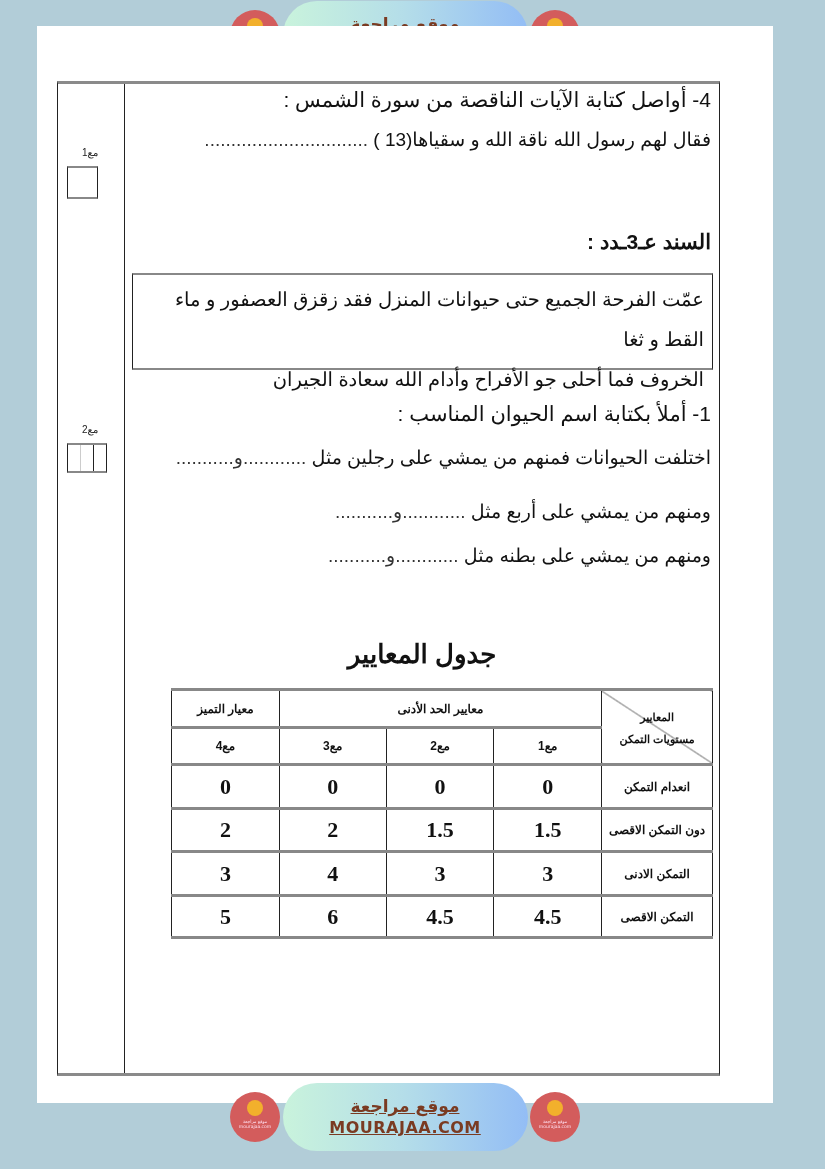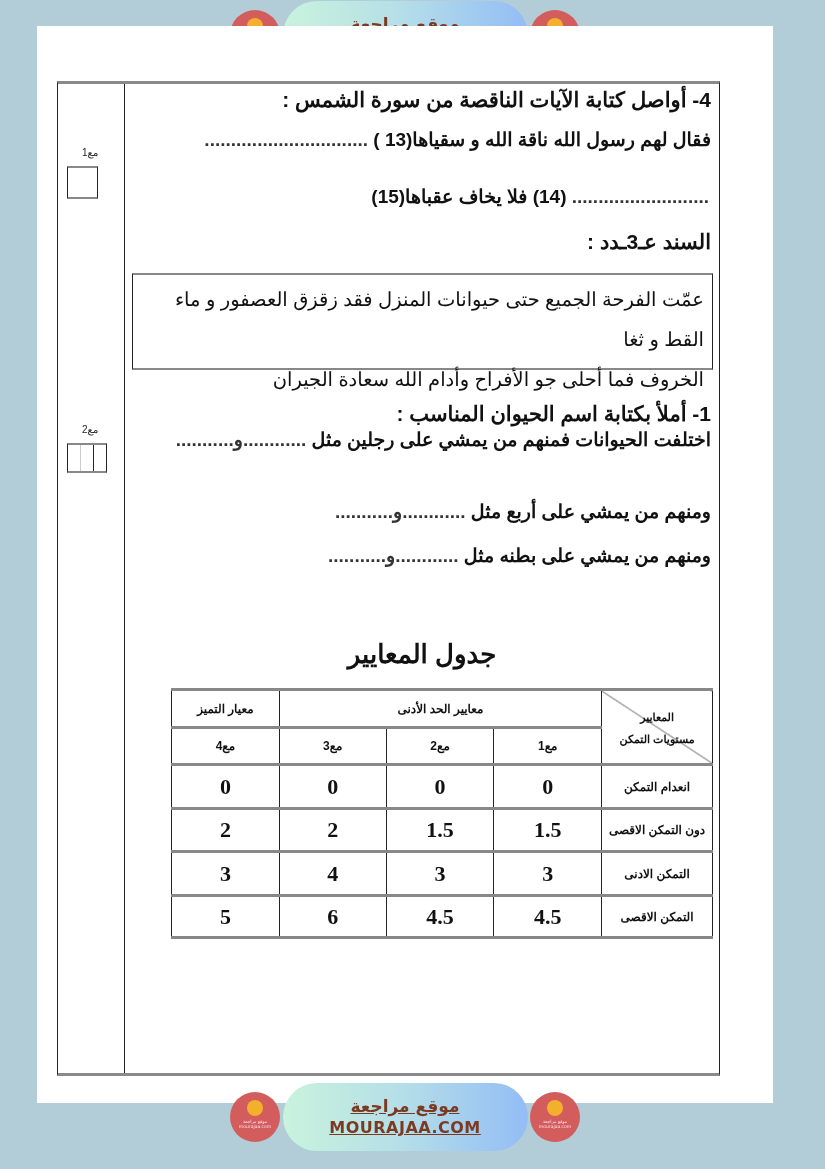--- a/index.html
+++ b/index.html
@@ -86,21 +86,20 @@
   }
   .mark-box.split { display:flex; }
   .mark-box.split span { flex:1; border-left: 1px solid #ccc; }
   .mark-box.split span:first-child { border-left: none; }
   .mark-box.split span.dark { border-left: 1px solid #222; }
 
   .line {
     position: absolute; right: 8px;
     white-space: nowrap;
     font-size: 19px;
-    font-weight: bold;
   }
   .q-title { font-size: 21px; }
   .dots { letter-spacing: 2px; color:#333; }
   .heading {
     position: absolute; right: 8px; top: 146px;
     font-size: 21px; font-weight: bold;
     border-bottom: 2px solid #222; padding-bottom: 19px;
   }
   .textbox {
     position: absolute;
@@ -172,34 +171,30 @@
         <span class="dark"></span>
     </div>
   </div>
 
   <div class="main-col">
     <div class="line q-title" style="top:4px;">4- أواصل كتابة الآيات الناقصة من سورة الشمس :</div>
     <div class="line" style="top:44px;">
       <span>فقال لهم رسول الله ناقة الله و سقياها(13 )</span>
       <span class="dots">...............................</span>
     </div>
-    <div class="line" style="top:101px; right:10px;">
-      <span class="dots">..........................</span>
-      <span>(14) فلا يخاف عقباها(15)</span>
-    </div>
 
     <div class="heading">السند عـ3ـدد :</div>
 
     <div class="textbox">
       <div>عمّت الفرحة الجميع حتى حيوانات المنزل فقد زقزق العصفور و ماء القط و ثغا</div>
       <div>الخروف فما أحلى جو الأفراح وأدام الله سعادة الجيران</div>
     </div>
 
     <div class="line q-title" style="top:318px;margin-left:30px;">1- أملأ بكتابة اسم الحيوان المناسب :</div>
-    <div class="line" style="top:344px;text-align:right;">
+    <div class="line" style="top:362px;text-align:right;">
       <span>اختلفت الحيوانات فمنهم من يمشي على رجلين مثل</span>
       <span class="dots">............و...........</span>
     </div>
     <div class="line" style="top:416px;">
       <span>ومنهم من يمشي على أربع مثل</span>
       <span class="dots">............و...........</span>
     </div>
     <div class="line" style="top:460px;margin-left:30px;">
       <span>ومنهم من يمشي على بطنه مثل</span>
       <span class="dots">............و...........</span>

